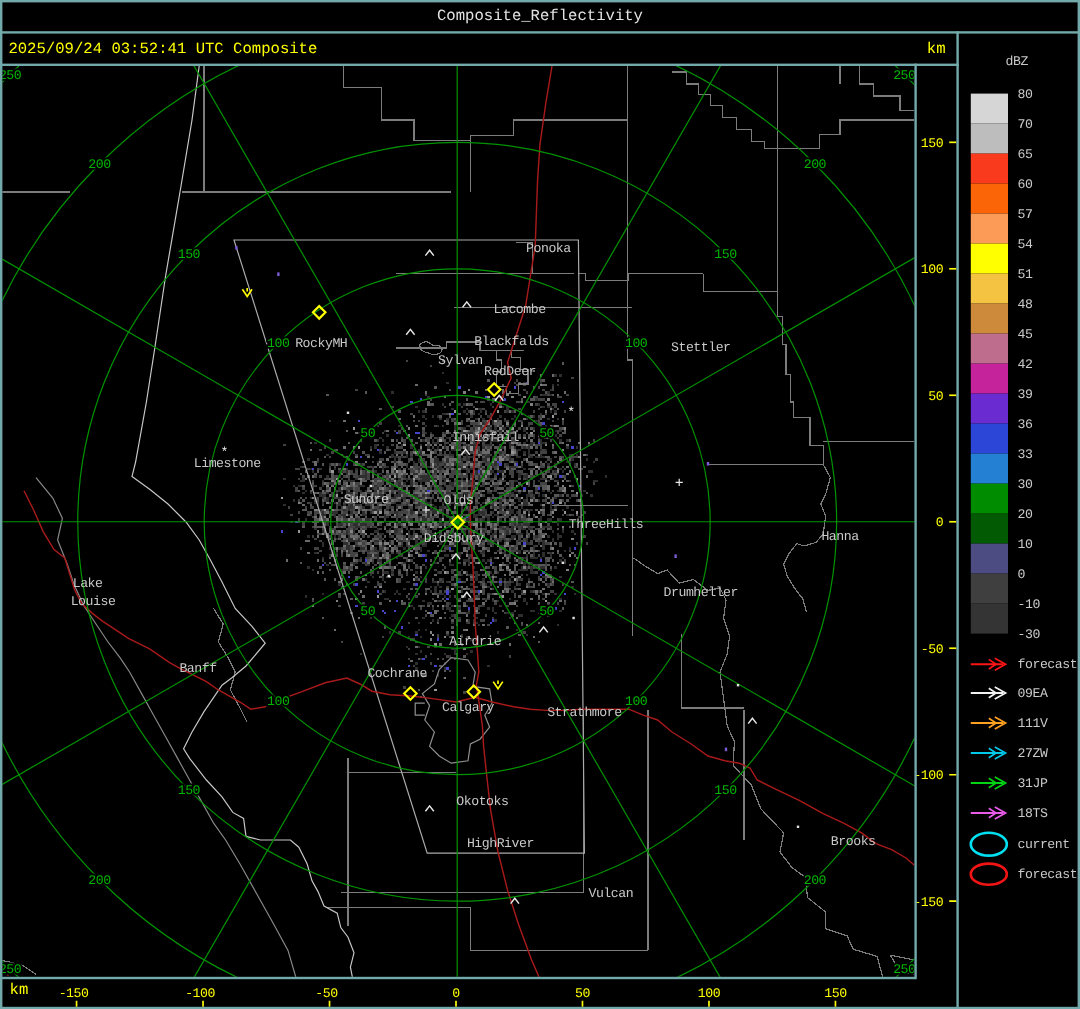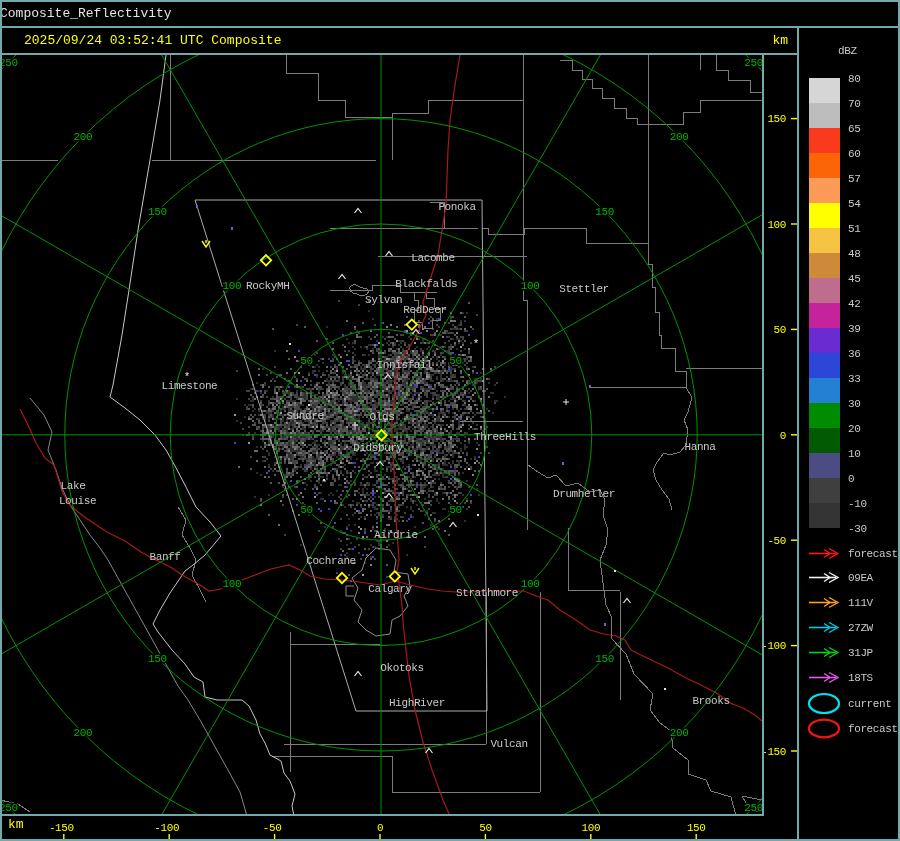--- a/index.html
+++ b/index.html
@@ -4,21 +4,21 @@
 html,body{margin:0;padding:0;background:#000;width:900px;height:841px;overflow:hidden}
 #root{position:absolute;top:0;left:0;width:900px;height:841px;background:#000;
   font-family:"Liberation Mono",monospace}
 .city{font:11px "Liberation Mono",monospace;letter-spacing:-0.4px;fill:#c9c9c9}
 .glbl{font:11px "Liberation Mono",monospace;letter-spacing:-0.4px;fill:#00b400;
   paint-order:stroke;stroke:#000;stroke-width:3px}
 .slbl{font:11px "Liberation Mono",monospace;letter-spacing:-0.4px;fill:#c9c9c9}
 .ylbl{font:11px "Liberation Mono",monospace;letter-spacing:-0.4px;fill:#ffff00}
 .bar{position:absolute;background:#72a9aa}
 #title{position:absolute;left:0;top:2px;width:900px;height:24px;background:#000;
-  color:#e4e4e4;font:13px "Liberation Mono",monospace;text-align:left;line-height:24px}
+  color:#e4e4e4;font:13px "Liberation Mono",monospace;text-align:center;line-height:24px}
 #status{position:absolute;left:0;top:28px;width:797px;height:25px;background:#000;
   color:#ffff00;font:13px "Liberation Mono",monospace;line-height:25px}
 </style></head>
 <body>
 <div id="root">
 <svg width="900" height="841" style="position:absolute;top:0;left:0">
   <defs>
         <clipPath id="mapclip">
           <rect x="2" y="55" width="760" height="759"></rect>
         </clipPath>
@@ -228,21 +228,21 @@
 <line x1="809" y1="677.5" x2="836" y2="677.5" stroke="#e85ae8" stroke-width="1.6"></line>
         <path d="M829,672.5 L838,677.5 829,682.5 M824,673.5 L830,677.5 824,681.5" fill="none" stroke="#e85ae8" stroke-width="1.4"></path>
 <text x="848" y="681.0" class="slbl" text-anchor="start">18TS</text>
 <ellipse cx="824" cy="703.5" rx="15" ry="9.5" fill="none" stroke="#00e0f0" stroke-width="2.2"></ellipse>
 <text x="848" y="707" class="slbl" text-anchor="start">current</text>
 <ellipse cx="824" cy="728.5" rx="15" ry="8.8" fill="none" stroke="#f01414" stroke-width="2.2"></ellipse>
 <text x="848" y="732" class="slbl" text-anchor="start">forecast</text>
       </g>
 </svg>
 <div id="title">Composite_Reflectivity</div>
-<div id="status"><span style="margin-left:24px">2025/09/24 03:52:41 UTC Composite</span><span style="position:absolute;right:9px">km</span></div>
+<div id="status"><span style="margin-left:7px">2025/09/24 03:52:41 UTC Composite</span><span style="position:absolute;right:9px">km</span></div>
 <div style="position:absolute;left:8px;top:817px;color:#ffff00;font:13px 'Liberation Mono',monospace">km</div>
 <div class="bar" style="left:0;top:0;width:900px;height:2px"></div>
 <div class="bar" style="left:0;top:26px;width:900px;height:2px"></div>
 <div class="bar" style="left:0;top:53px;width:799px;height:2px"></div>
 <div class="bar" style="left:0;top:814px;width:763px;height:2px"></div>
 <div class="bar" style="left:0;top:839px;width:900px;height:2px"></div>
 <div class="bar" style="left:0;top:0;width:2px;height:841px"></div>
 <div class="bar" style="left:898px;top:0;width:2px;height:841px"></div>
 <div class="bar" style="left:762px;top:53px;width:2px;height:763px"></div>
 <div class="bar" style="left:797px;top:26px;width:2px;height:815px"></div>

